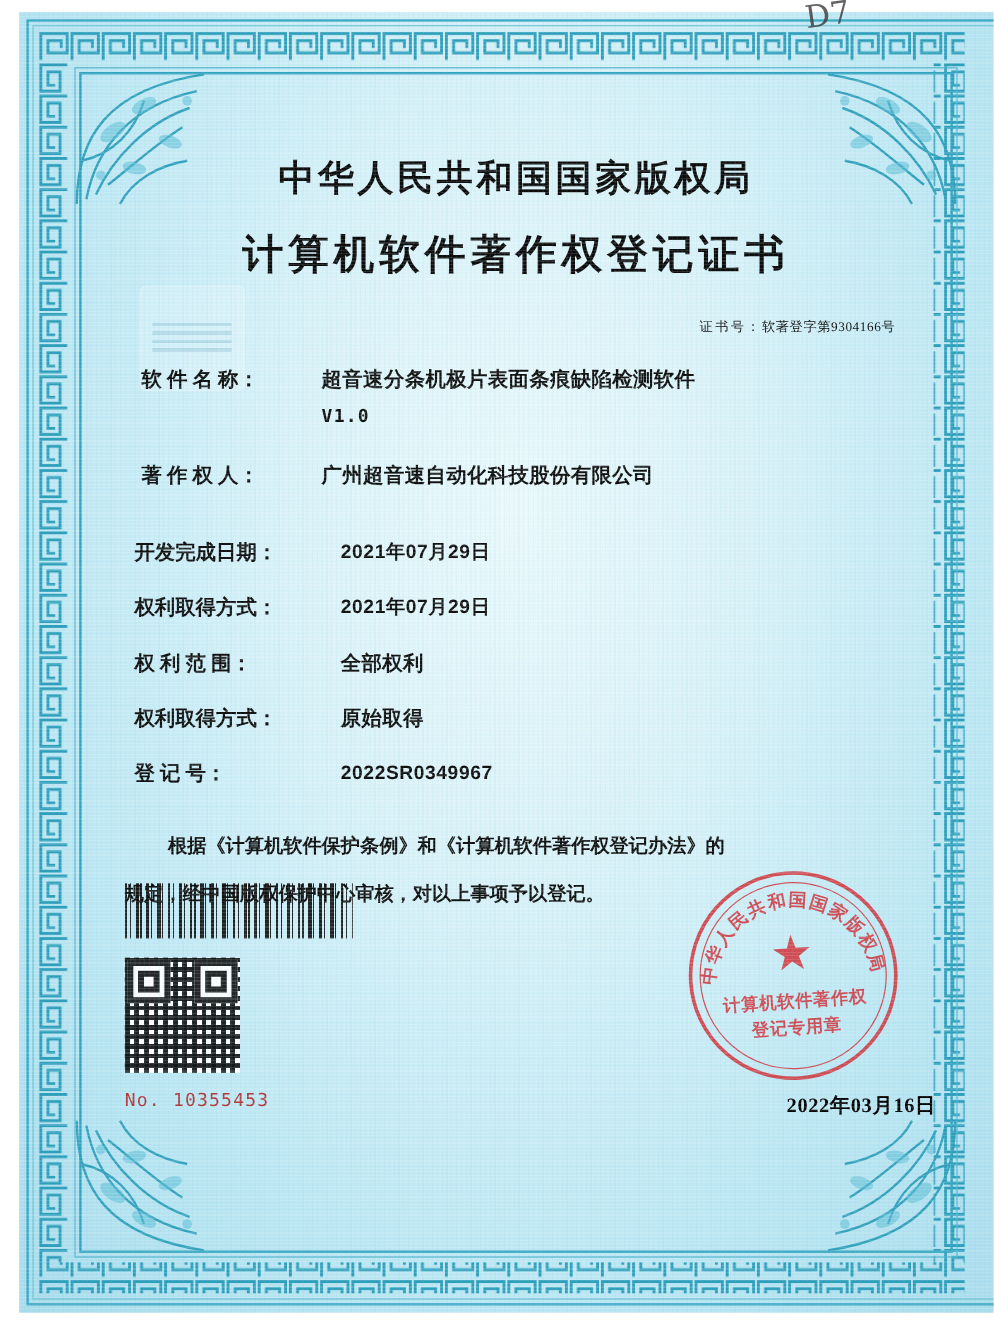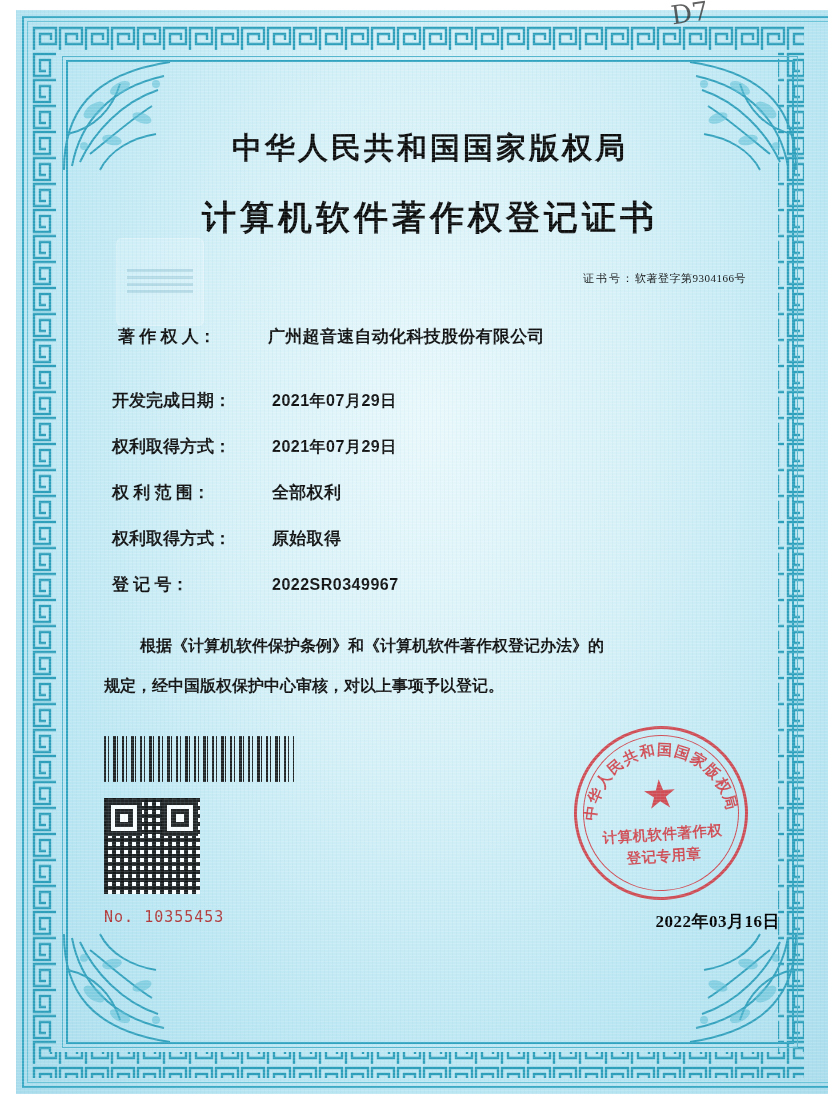--- a/index.html
+++ b/index.html
@@ -107,21 +107,21 @@
     font-family: "DejaVu Serif", "Liberation Serif", serif;
     margin-top: 22px;
   }
   .title2 {
     text-align: center;
     font-size: 34px;
     font-weight: bold;
     letter-spacing: 4px;
     color: #0d0d0d;
     font-family: Liberation Sans, sans-serif;
-    margin-top: 26px;
+    margin-top: 20px;
   }
 
   .certno {
     text-align: right;
     font-size: 11px;
     margin-top: 30px;
     padding-right: 28px;
     letter-spacing: 0.5px;
     color: #111;
   }
@@ -147,21 +147,21 @@
   }
   .fvalue {
     flex: 1 1 auto;
     font-weight: bold;
     letter-spacing: 0.3px;
   }
   .fvalue .line2 { display: block; font-family: "DejaVu Sans Mono", monospace; font-size: 15px; letter-spacing: 1px;}
   .gap-b { height: 14px; }
 
   .fields2 { margin-top: 34px; padding-left: 26px; }
-  .fields2 .frow { margin-bottom: 16px; }
+  .fields2 .frow { margin-bottom: 16px; gap: 12px; }
   .fields2 .flabel { width: 160px; flex: 0 0 160px; }
   .mono { font-family: Liberation Sans, sans-serif; font-size: 16px; letter-spacing: 0.5px; }
 
   .para {
     margin-top: 26px;
     padding: 0 14px 0 18px;
     font-size: 16px;
     line-height: 40px;
     text-align: justify;
     font-weight: bold;
@@ -416,20 +416,27 @@
     <div class="content">
 
       <div class="title1">中华人民共和国国家版权局</div>
       <div class="title2">计算机软件著作权登记证书</div>
 
       <div class="certno">
         <span class="lbl">证书号：</span><span>软著登字第9304166号</span>
       </div>
 
       <div class="fields">
+        <div class="frow">
+          <div class="flabel">软 件 名 称：</div>
+          <div class="fvalue">
+            <span>超音速分条机极片表面条痕缺陷检测软件</span>
+            <span class="line2">V1.0</span>
+          </div>
+        </div>
         <div class="gap-b"></div>
         <div class="frow">
           <div class="flabel">著 作 权 人：</div>
           <div class="fvalue">广州超音速自动化科技股份有限公司</div>
         </div>
       </div>
 
       <div class="fields2">
         <div class="frow">
           <div class="flabel">开发完成日期：</div>

